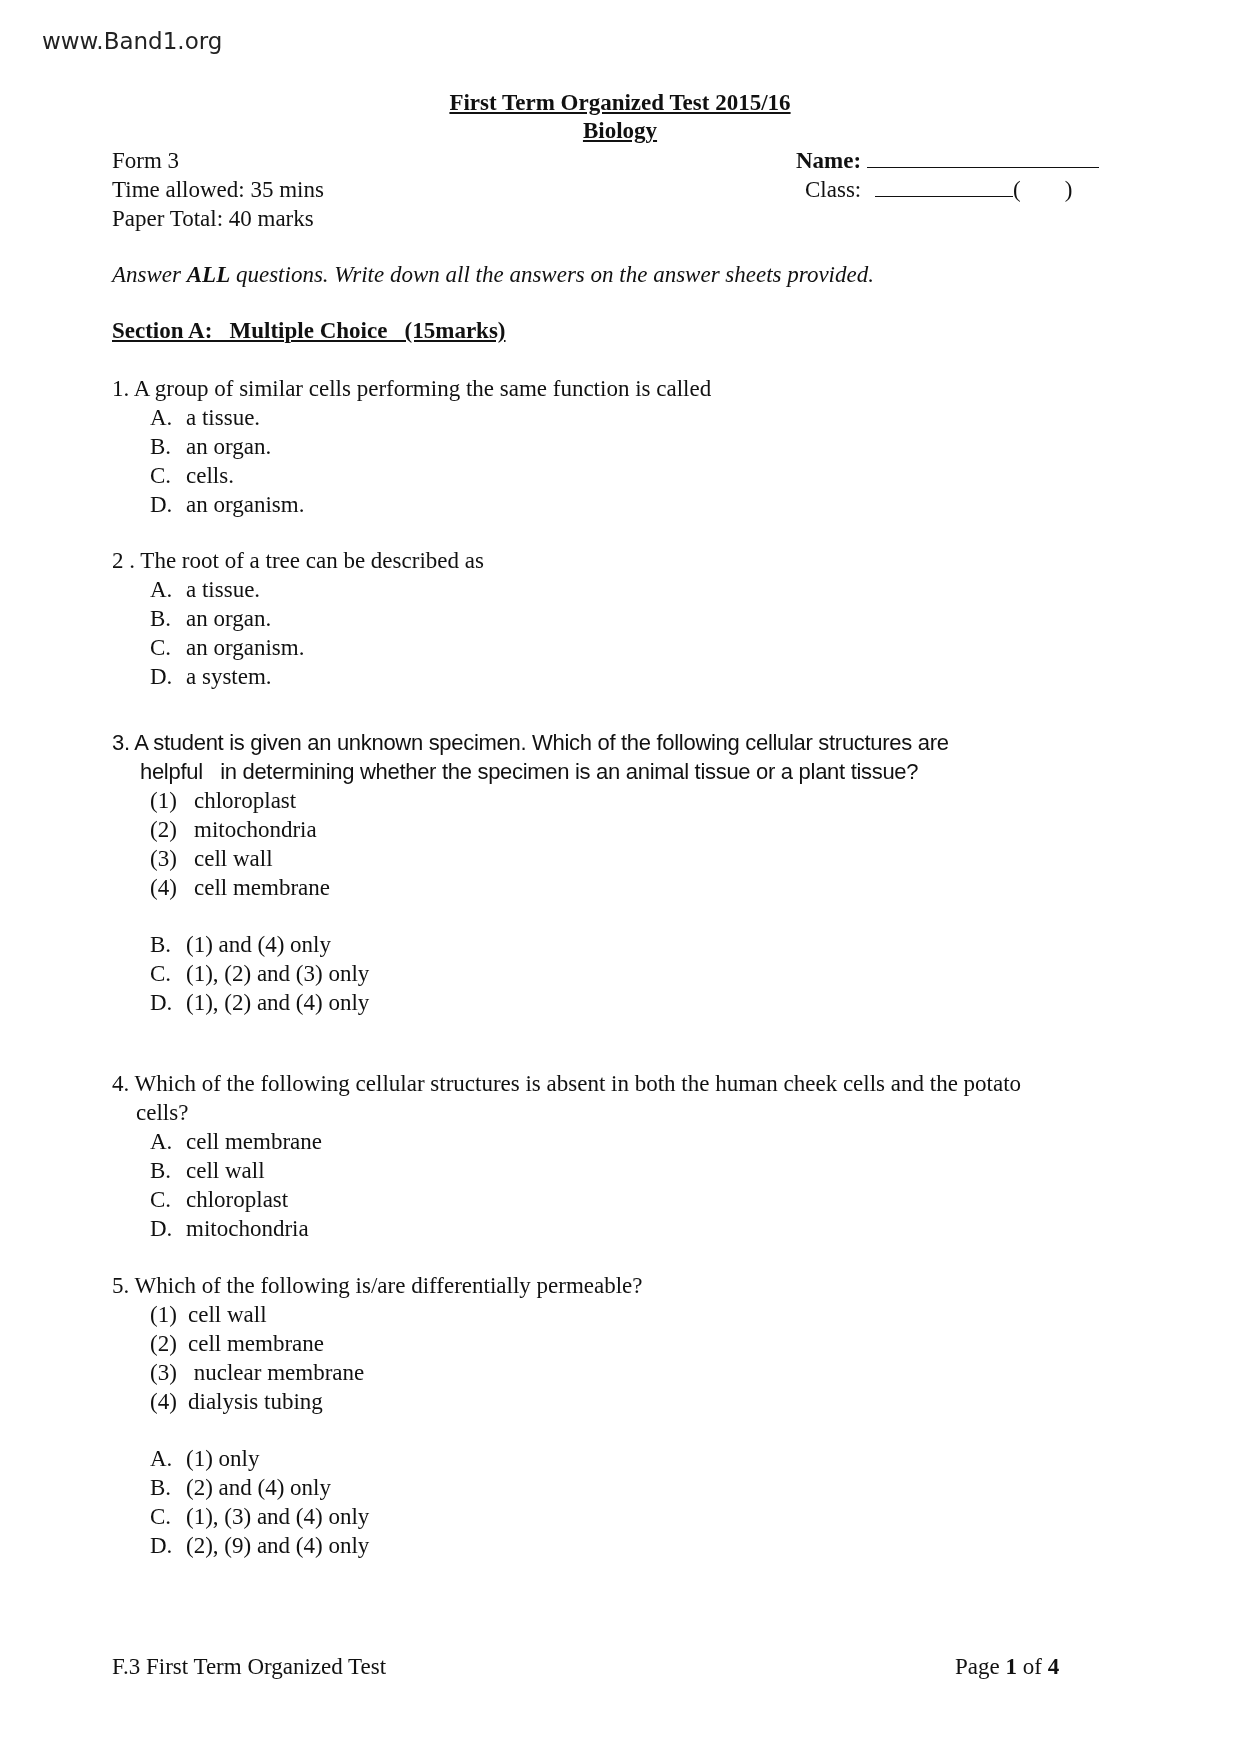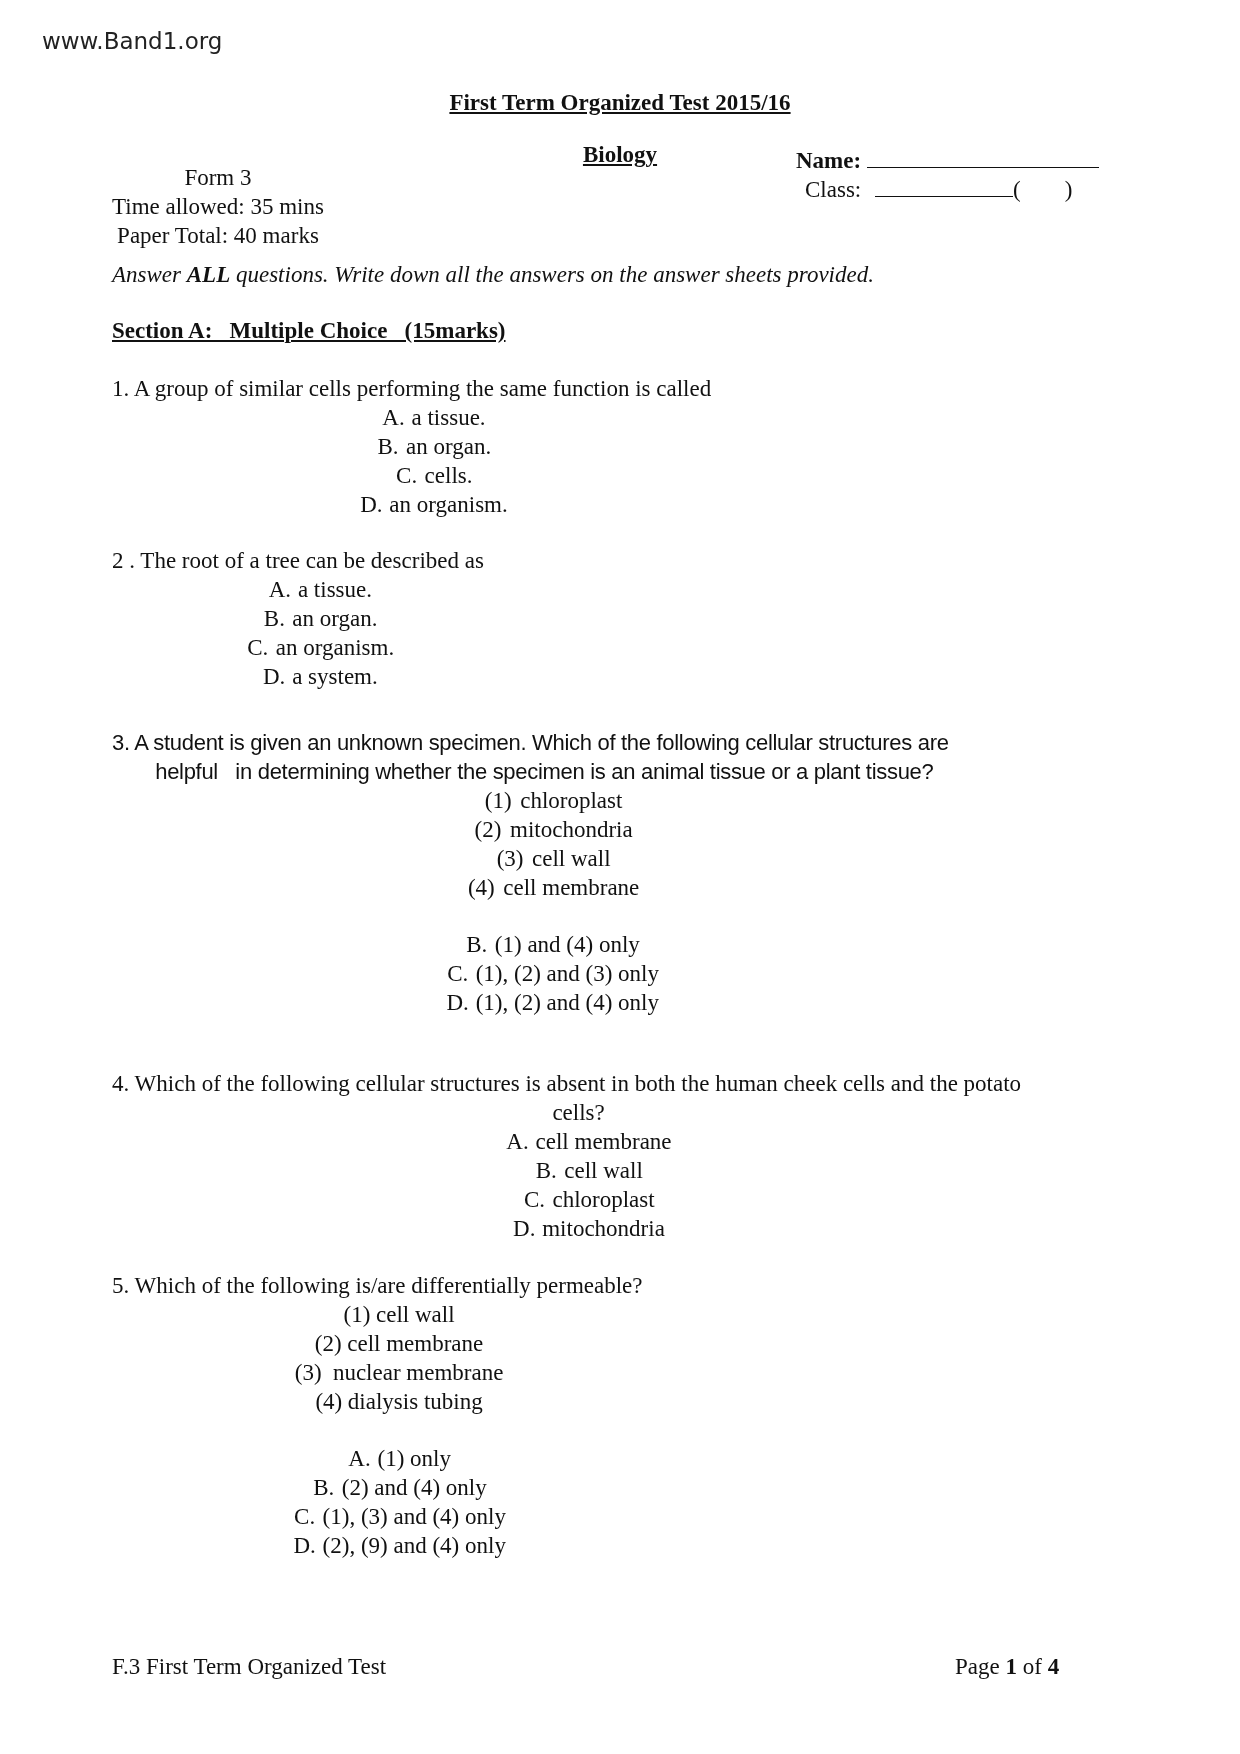--- a/index.html
+++ b/index.html
@@ -1,40 +1,40 @@
 <!DOCTYPE html>
 <html><head>
   <meta charset="utf-8">
   <style>
     html, body { margin: 0; padding: 0; background: #ffffff; }
     body { width: 1240px; height: 1754px; position: relative; overflow: hidden; color: #111; }
     .serif { font-family: "Liberation Serif", "DejaVu Serif", serif; }
-    .abs { position: absolute; white-space: nowrap; text-align: center; }
+    .abs { position: absolute; white-space: nowrap; }
     .site { left: 42px; top: 28px; font-size: 23px; font-family: "DejaVu Sans", sans-serif; color: #222; }
     .title { left: 0; width: 1240px; text-align: center; font-weight: bold; text-decoration: underline; font-size: 23px; }
     .hdr { font-size: 23px; line-height: 29px; }
     .q { font-size: 23px; line-height: 29px; }
     .q .stem { display: block; }
     .q .stem2 { display: block; padding-left: 27px; }
     .opt { display: block; padding-left: 38px; }
     .opt .lab { display: inline-block; width: 36px; }
     .spacer { display: block; height: 28px; }
     .q3 .stem, .q3 .stem2 { font-family: "Liberation Sans", sans-serif; font-size: 22px; letter-spacing: -0.3px; }
     .footer { font-size: 23px; font-family: "Liberation Serif", serif; top: 1654px; }
     .blank { display: inline-block; border-bottom: 1.5px solid #111; vertical-align: baseline; height: 18px; }
   </style>
 </head>
 <body>
 
 <div class="abs site">www.Band1.org</div>
 
 <div class="abs title serif" style="top:90px;">First Term Organized Test 2015/16</div>
-<div class="abs title serif" style="top:118px;margin-top:24px;">Biology</div>
+<div class="abs title serif" style="top:118px;">Biology</div>
 
-<div class="abs serif hdr" style="left:112px; top:163px;">
+<div class="abs serif hdr" style="left:112px; top:146px;">
   <div>Form 3</div>
   <div>Time allowed: 35 mins</div>
   <div>Paper Total: 40 marks</div>
 </div>
 
 <div class="abs serif hdr" style="left:796px; top:146px;font-weight:bold;">
   <span>Name:</span>
   <span class="blank" style="width:232px;"></span>
 </div>
 <div class="abs serif hdr" style="left:805px; top:175px;">

